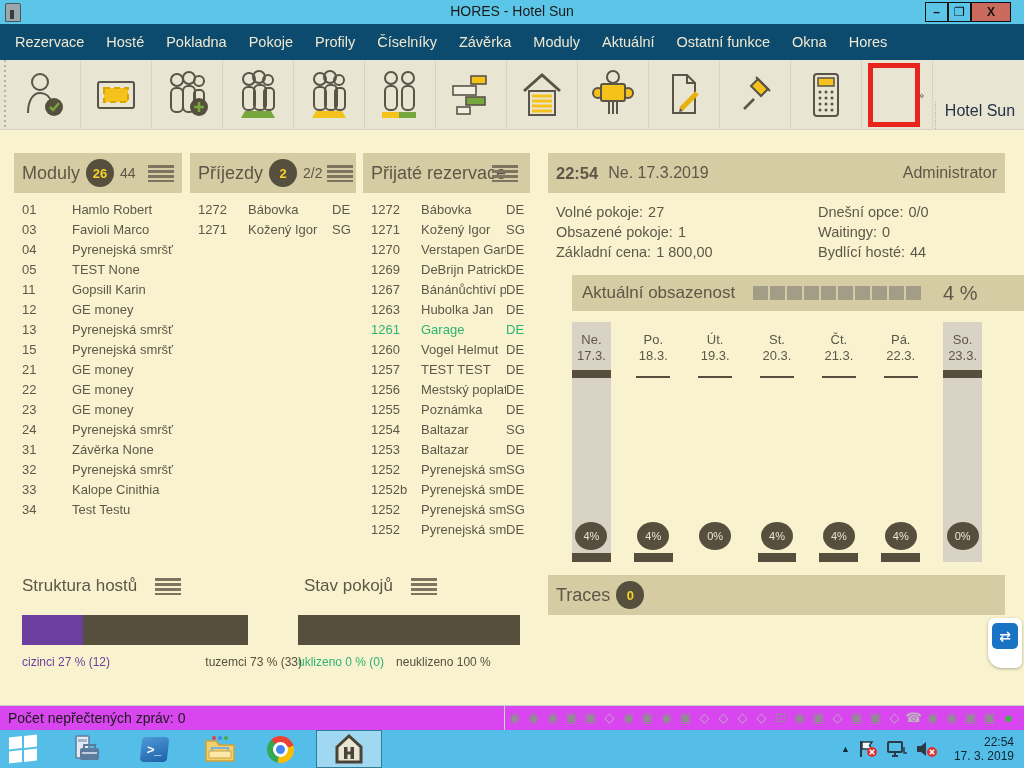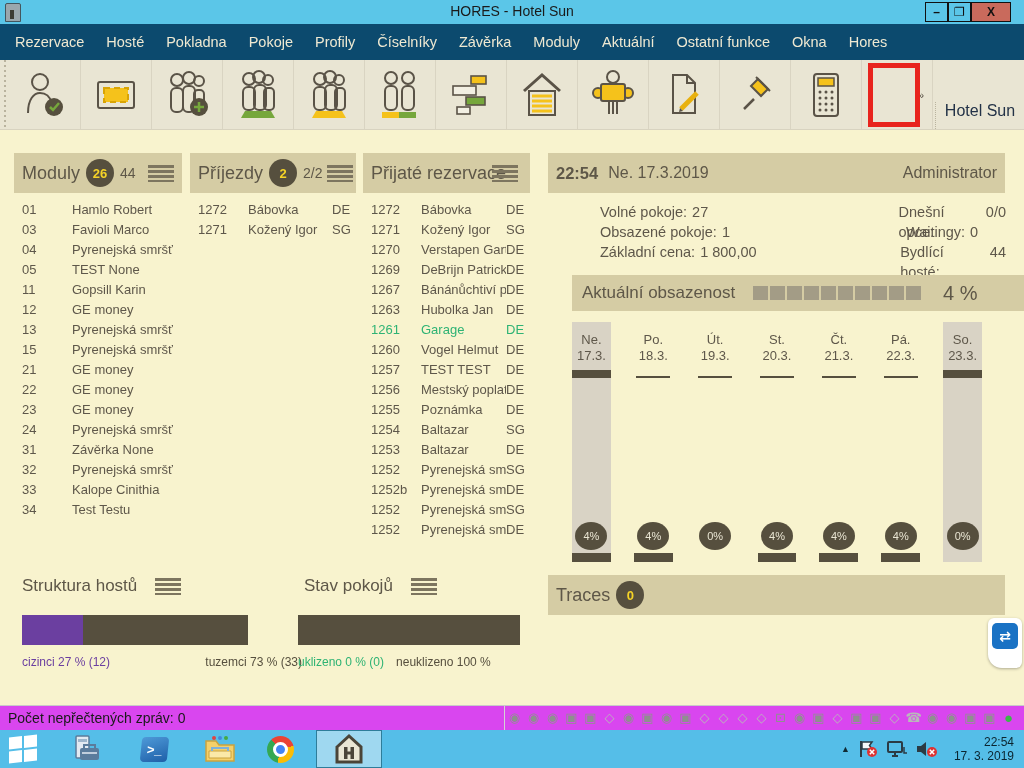--- a/index.html
+++ b/index.html
@@ -38,21 +38,21 @@
   .lrow .c1{width:58px;padding-left:8px;box-sizing:border-box;flex:0 0 auto;}
   .lrow .c2{flex:1;overflow:hidden;}
   .lrow .c3{width:24px;flex:0 0 auto;overflow:hidden;text-align:left;}
   .lrow.green, .lrow.green *{color:#2EB374;}
   
   .info-hdr{left:548px;width:457px;font-size:16px;}
   .info-hdr .time{font-weight:bold;margin-right:10px;font-size:16.5px;}
   .info-hdr .user{margin-left:auto;}
   .stats{position:absolute;left:556px;top:72px;width:450px;font-size:14.5px;color:#5E574A;}
   .stats .srow{display:flex;height:20px;line-height:20px;}
-  .stats .cell{display:flex;gap:5px;margin-left:44px;}
+  .stats .cell{display:flex;gap:5px;}
   .stats .cell.l{width:262px;}
   
   .occ{position:absolute;left:548px;top:145px;width:457px;height:36px;background:#D5CCA4;display:flex;align-items:center;padding:0 10px;box-sizing:border-box;color:#5E5748;margin-left:24px;}
   .occ .lbl{font-size:17px;margin-right:18px;}
   .occ .segs{width:168px;height:14px;background:repeating-linear-gradient(90deg,#A39C86 0 15px,transparent 15px 17px);}
   .occ .val{font-size:20px;margin-left:22px;}
   
   .chart{position:absolute;left:548px;top:192px;width:457px;height:240px;display:flex;padding-left:24px;box-sizing:border-box;}
   .col{width:53px;margin-right:23px;display:flex;flex-direction:column;font-size:13px;color:#5E574A;text-align:center;}
   .col.weekend{background:#D9D3C5;}

